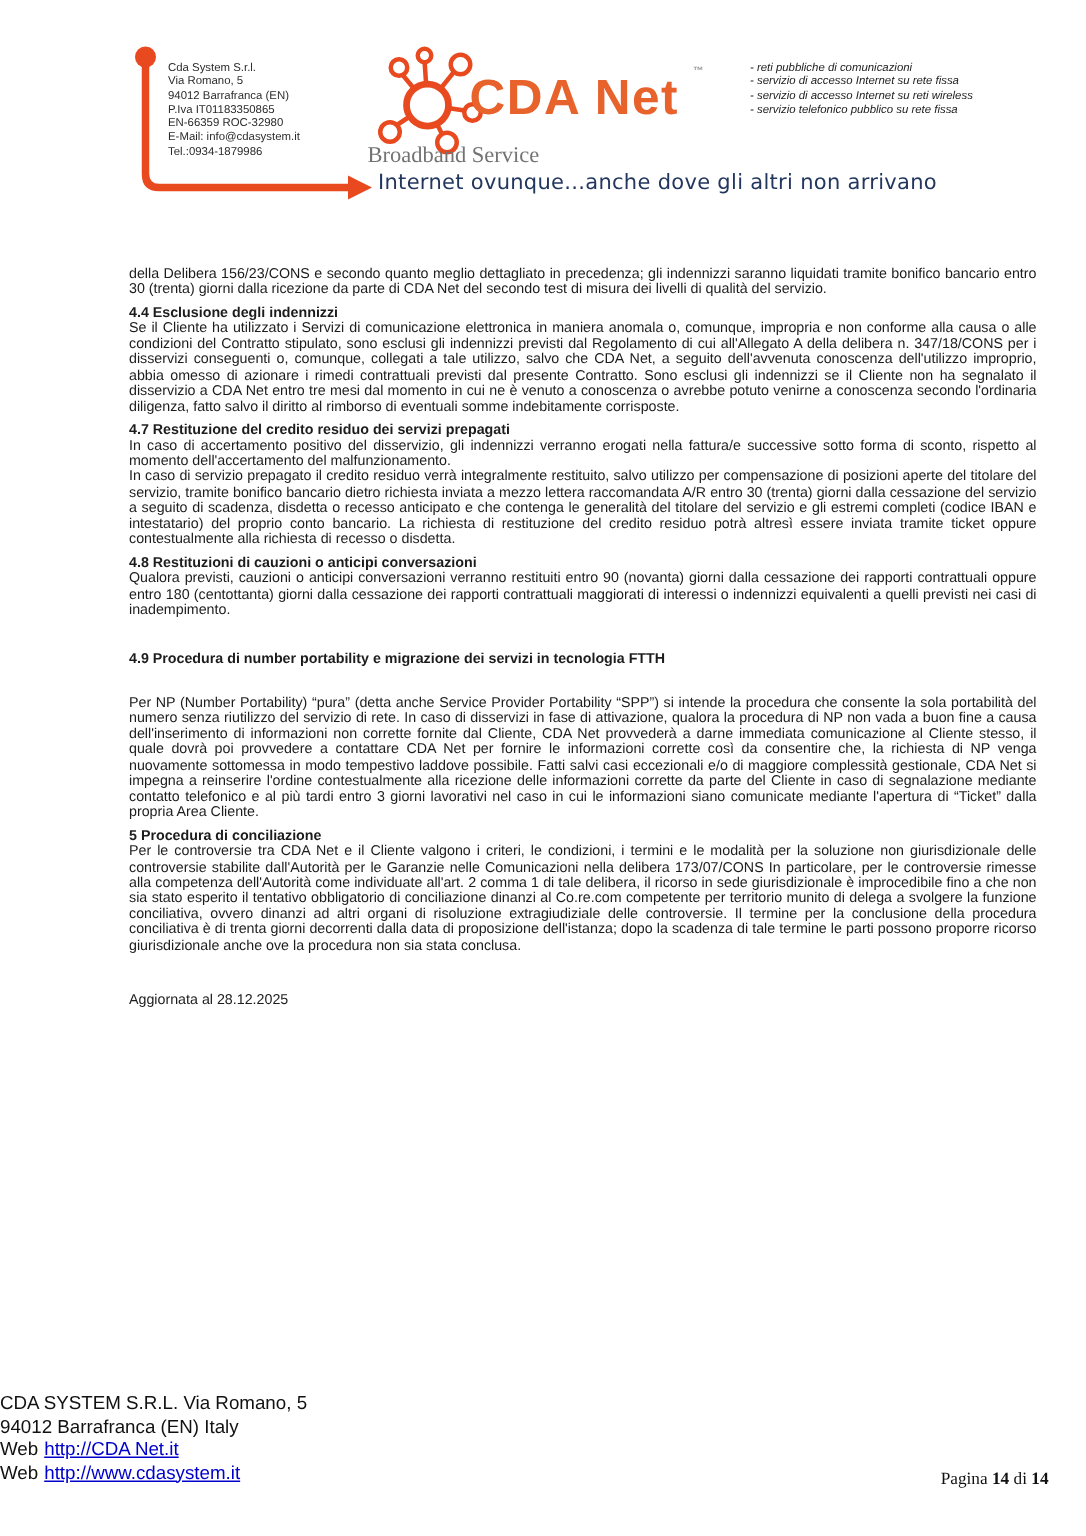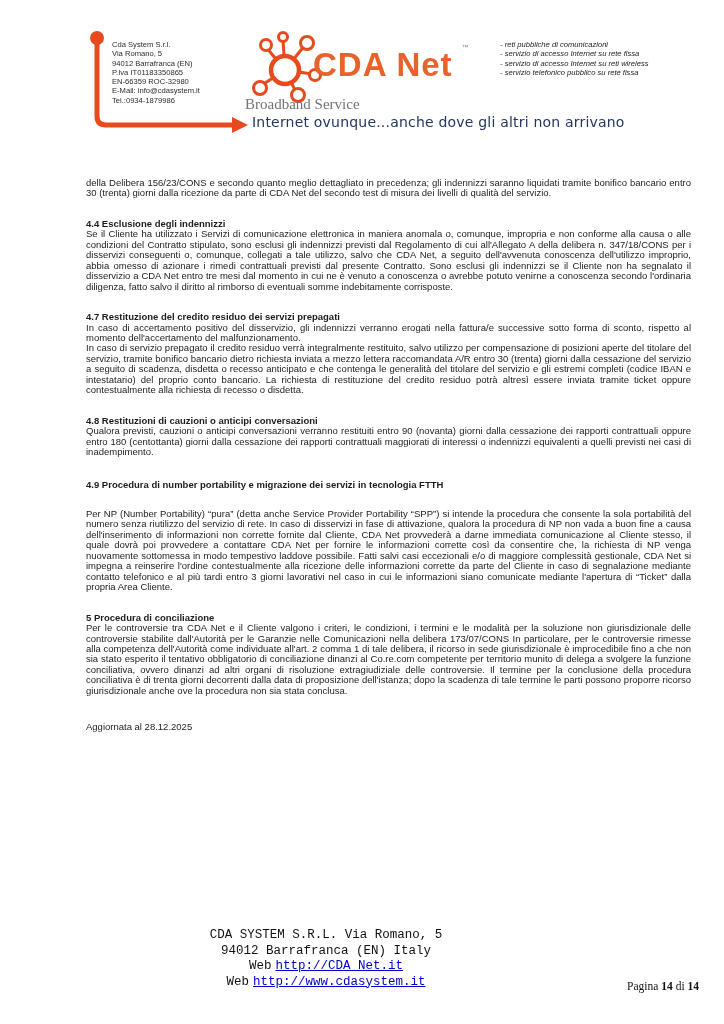--- a/index.html
+++ b/index.html
@@ -44,31 +44,30 @@
     position: absolute; left: 500px; top: 40px;
     font-size: 7.6px; line-height: 9.4px; font-style: italic; color: #222;
   }
 
   
   .doc-body {
     position: absolute; left: 86px; top: 178px; width: 605px;
     font-size: 9.5px; line-height: 10.45px; text-align: justify;
   }
   .para { margin: 0; }
-  .section { margin-top: 20px; }
+  .section { margin-top: 5px; }
   .section.gap-large { margin-top: 22px; }
   .sec-title { font-weight: bold; }
   .sec-title.space-after { margin-bottom: 19px; }
   .updated { margin-top: 26px; text-align: left; }
 
   
   .footer {
     position: absolute; left: 0; top: 928px; width: 652px;
-    text-align: center;
-    font-family: Liberation Mono, monospace;
+    font-family: Liberation Sans, sans-serif;
     font-size: 12.5px; line-height: 15.5px; color: #111;
   }
   .footer a { color: #0000cc; text-decoration: underline; }
   .web-label { margin-right: 4px; }
 
   .pagenum {
     position: absolute; right: 25px; top: 980px;
     font-family: "Liberation Serif", serif;
     font-size: 11.5px; color: #111;
   }

